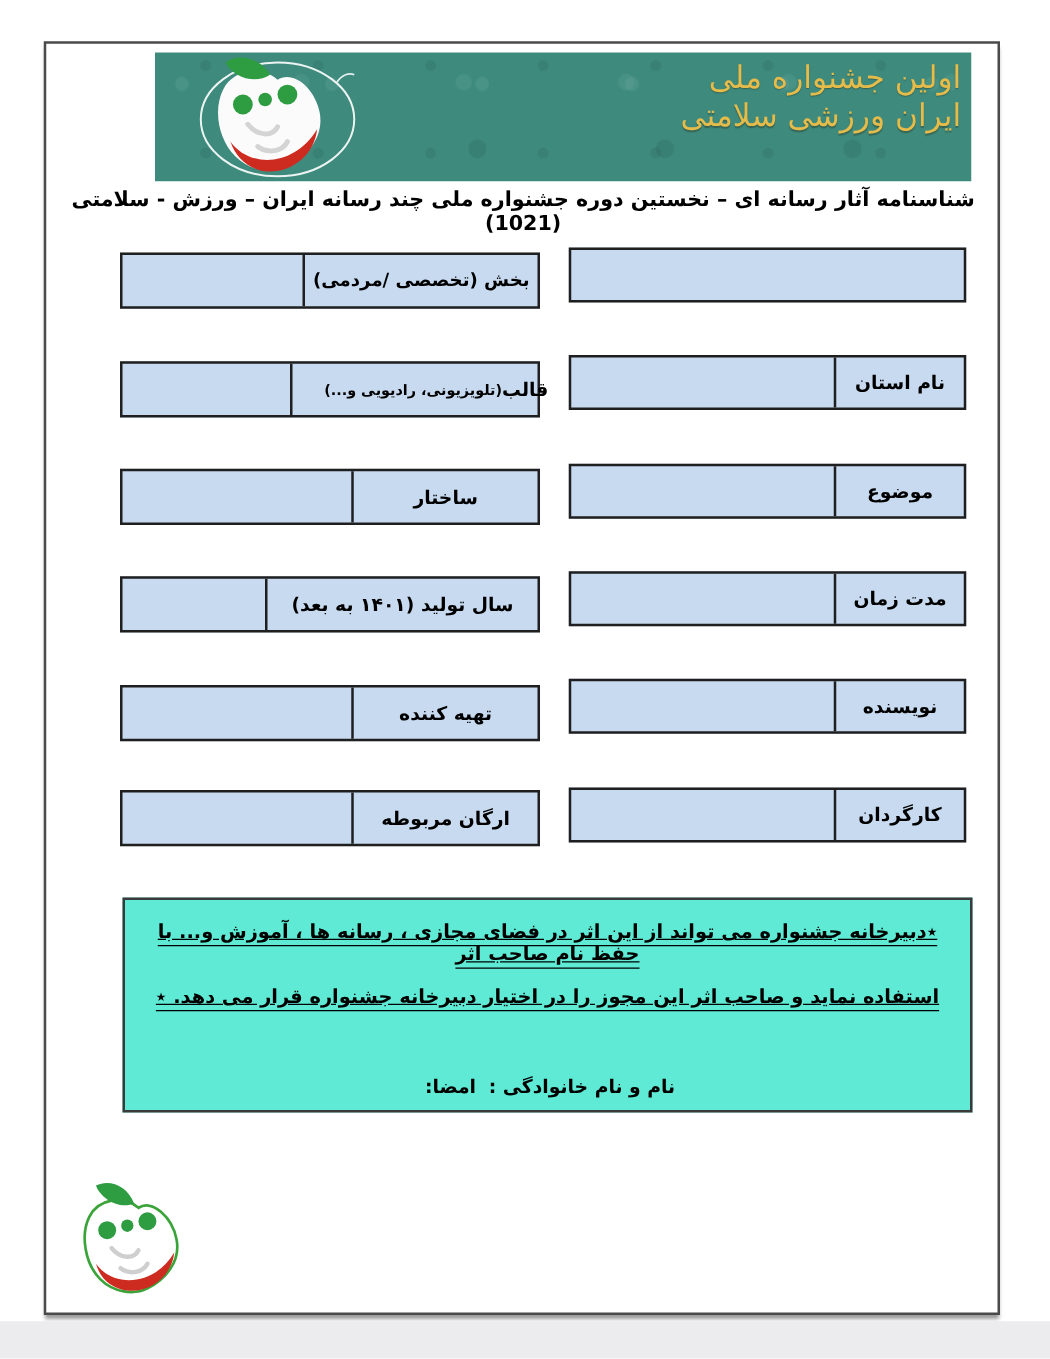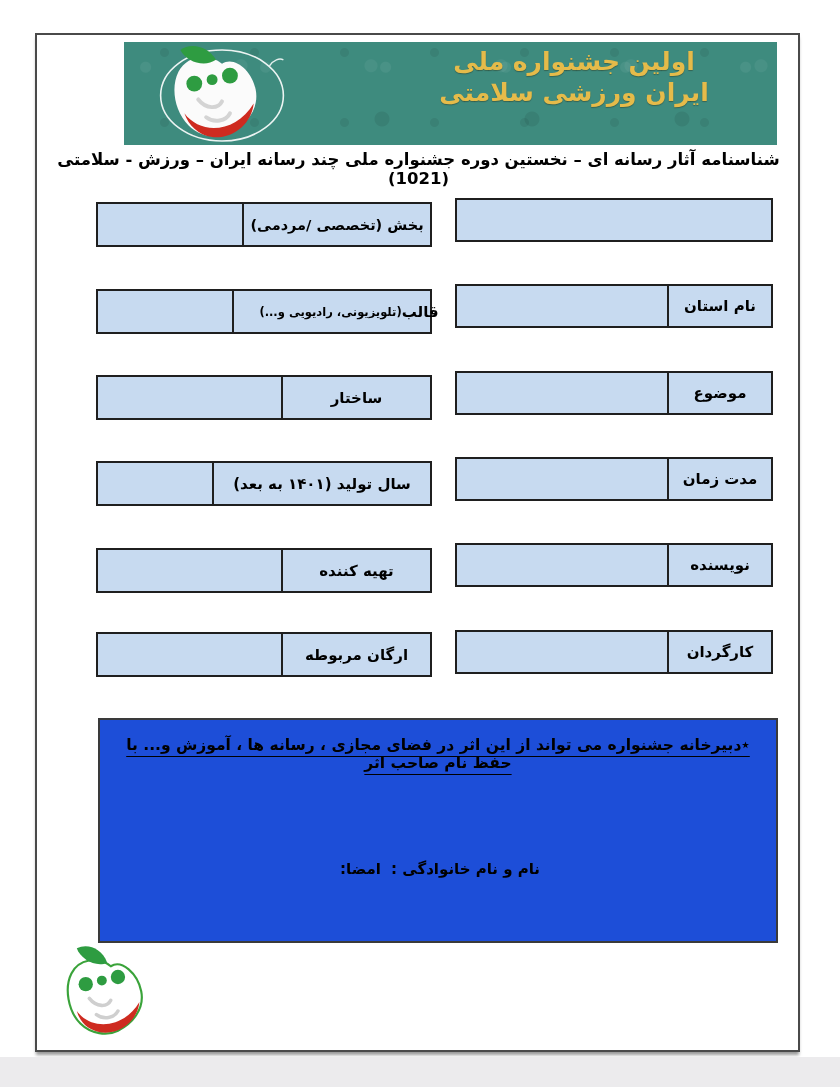--- a/index.html
+++ b/index.html
@@ -19,22 +19,22 @@
     background:#3E8B7E;
     background-image:
       radial-gradient(circle at 18% 28%, rgba(255,255,255,0.06) 0 5px, transparent 6px),
       radial-gradient(circle at 72% 70%, rgba(0,0,0,0.08) 0 7px, transparent 8px),
       radial-gradient(circle at 45% 15%, rgba(0,0,0,0.07) 0 4px, transparent 5px),
       radial-gradient(circle at 90% 25%, rgba(255,255,255,0.05) 0 6px, transparent 7px);
     background-size:120px 90px,150px 110px,90px 70px,130px 95px;
   }
   .banner-logo{position:absolute;left:18px;top:2px;width:162px;height:99px;}
   .banner-text{
-    position:absolute;right:8px;top:4px;width:390px;text-align:center;
-    direction:rtl;color:#E5BB4A;font-weight:bold;
+    position:absolute;right:8px;top:4px;width:390px;text-align:right;
+    direction:rtl;color:#E5BB4A;font-weight:normal;
     text-shadow:0 1px 1px rgba(40,30,0,0.35);
   }
   .banner-text .bl{font-size:25px;line-height:31px;letter-spacing:1px;}
   
   .doc-title{
     position:absolute;left:37px;top:150px;width:763px;text-align:center;
     direction:rtl;font-size:16.5px;font-weight:bold;color:#000;
   }
   
   .fbox{
@@ -52,22 +52,22 @@
   .rc{left:455px;width:318px;height:44px;}
   .rc .lbl{width:104px;}
   .r1{top:198px}.r2{top:284px}.r3{top:371px}.r4{top:457px}.r5{top:543px}.r6{top:630px}
   
   .lc{left:96px;width:336px;height:45px;}
   .l1{top:202px}.l2{top:289px}.l3{top:375px}.l4{top:461px}.l5{top:548px}.l6{top:632px}
   .l1 .lbl{width:188px}.l2 .lbl{width:198px}.l3 .lbl{width:149px}
   .l4 .lbl{width:218px}.l5 .lbl{width:149px}.l6 .lbl{width:149px}
   
   .notice{
-    position:absolute;left:98px;top:718px;width:680px;height:225px;
-    background:#1d4ed8;border:2px solid #3a3a3a;box-sizing:border-box;direction:rtl;
+    position:absolute;left:98px;top:718px;width:680px;height:172px;
+    background:#5eead4;border:2px solid #3a3a3a;box-sizing:border-box;direction:rtl;text-decoration:underline;
   }
   .notice p{
     margin:0;padding:0 14px;text-align:center;font-size:15.5px;font-weight:bold;color:#000;
     text-decoration:underline;text-underline-offset:6px;
   }
   .notice .n1{margin-top:16px;}
   .notice .n2{margin-top:16px;}
   .sig-row{
     position:absolute;left:240px;top:140px;width:200px;display:flex;direction:rtl;
     justify-content:space-between;font-size:15px;font-weight:bold;color:#000;
@@ -148,20 +148,21 @@
   <div class="lbl">تهیه کننده</div>
   <div class="inp"></div>
 </div>
 <div class="fbox lc l6">
   <div class="lbl">ارگان مربوطه</div>
   <div class="inp"></div>
 </div>
 
 <div class="notice">
   <p class="n1">٭دبیرخانه جشنواره می تواند از این اثر در فضای مجازی ، رسانه ها ، آموزش و... با حفظ نام صاحب اثر</p>
+  <p class="n2">استفاده نماید و صاحب اثر  این مجوز را در اختیار دبیرخانه جشنواره قرار می دهد. ٭</p>
   <div class="sig-row">
     <span>نام و نام خانوادگی :</span>
     <span>امضا:</span>
   </div>
 </div>
 
 <svg class="footer-logo" viewBox="0 0 120 114">
   <path d="M62 26 C48 14 26 18 18 34 C10 50 14 76 28 90 C40 102 58 104 70 98 C86 90 100 74 96 54 C92 34 74 18 62 26 Z" fill="#ffffff" stroke="#3aa33a" stroke-width="2.4"></path>
   <path d="M58 22 C52 6 36 0 24 6 C28 18 46 28 58 22 Z" fill="#2E9C41"></path>
   <circle cx="34" cy="46" r="8" fill="#2E9C41"></circle>

